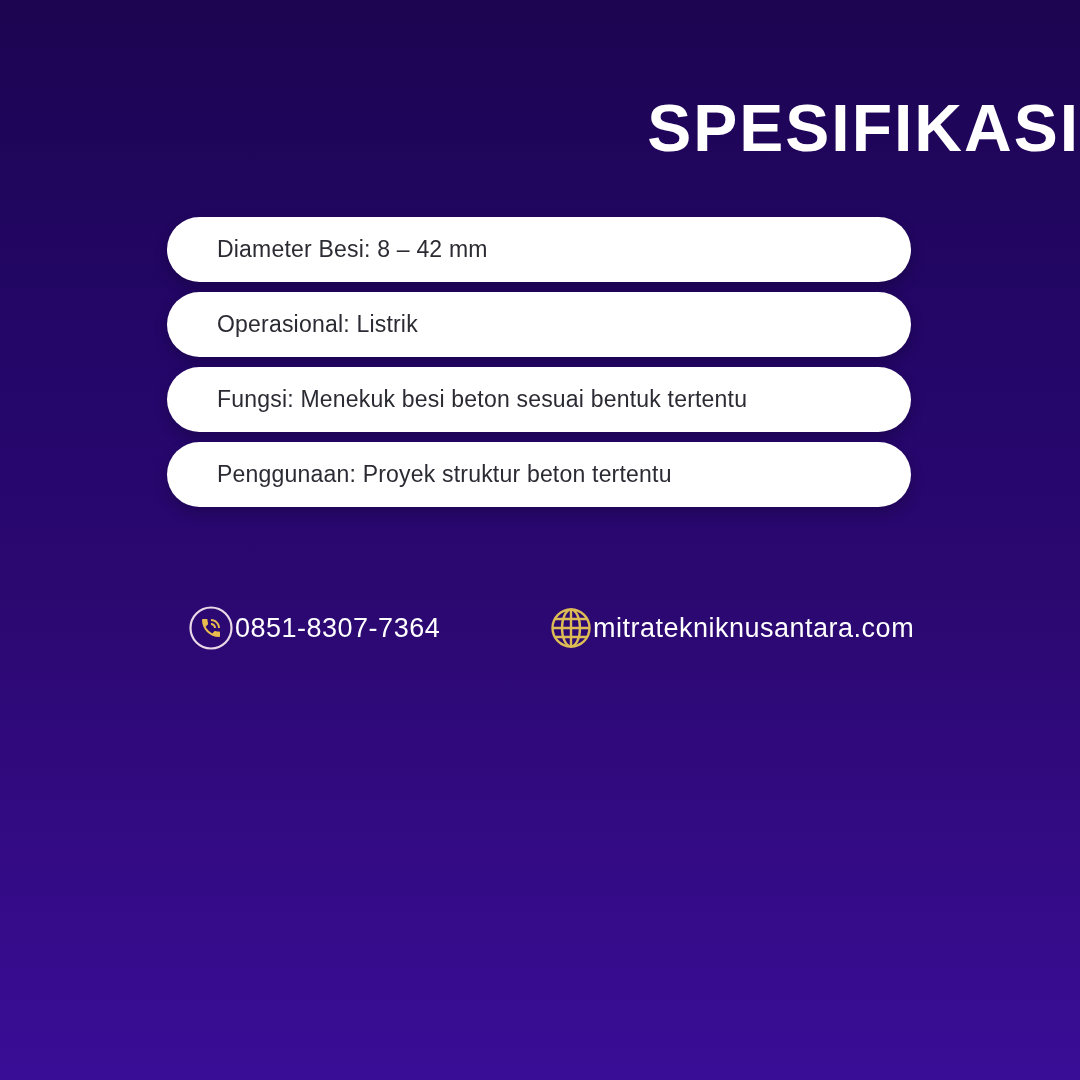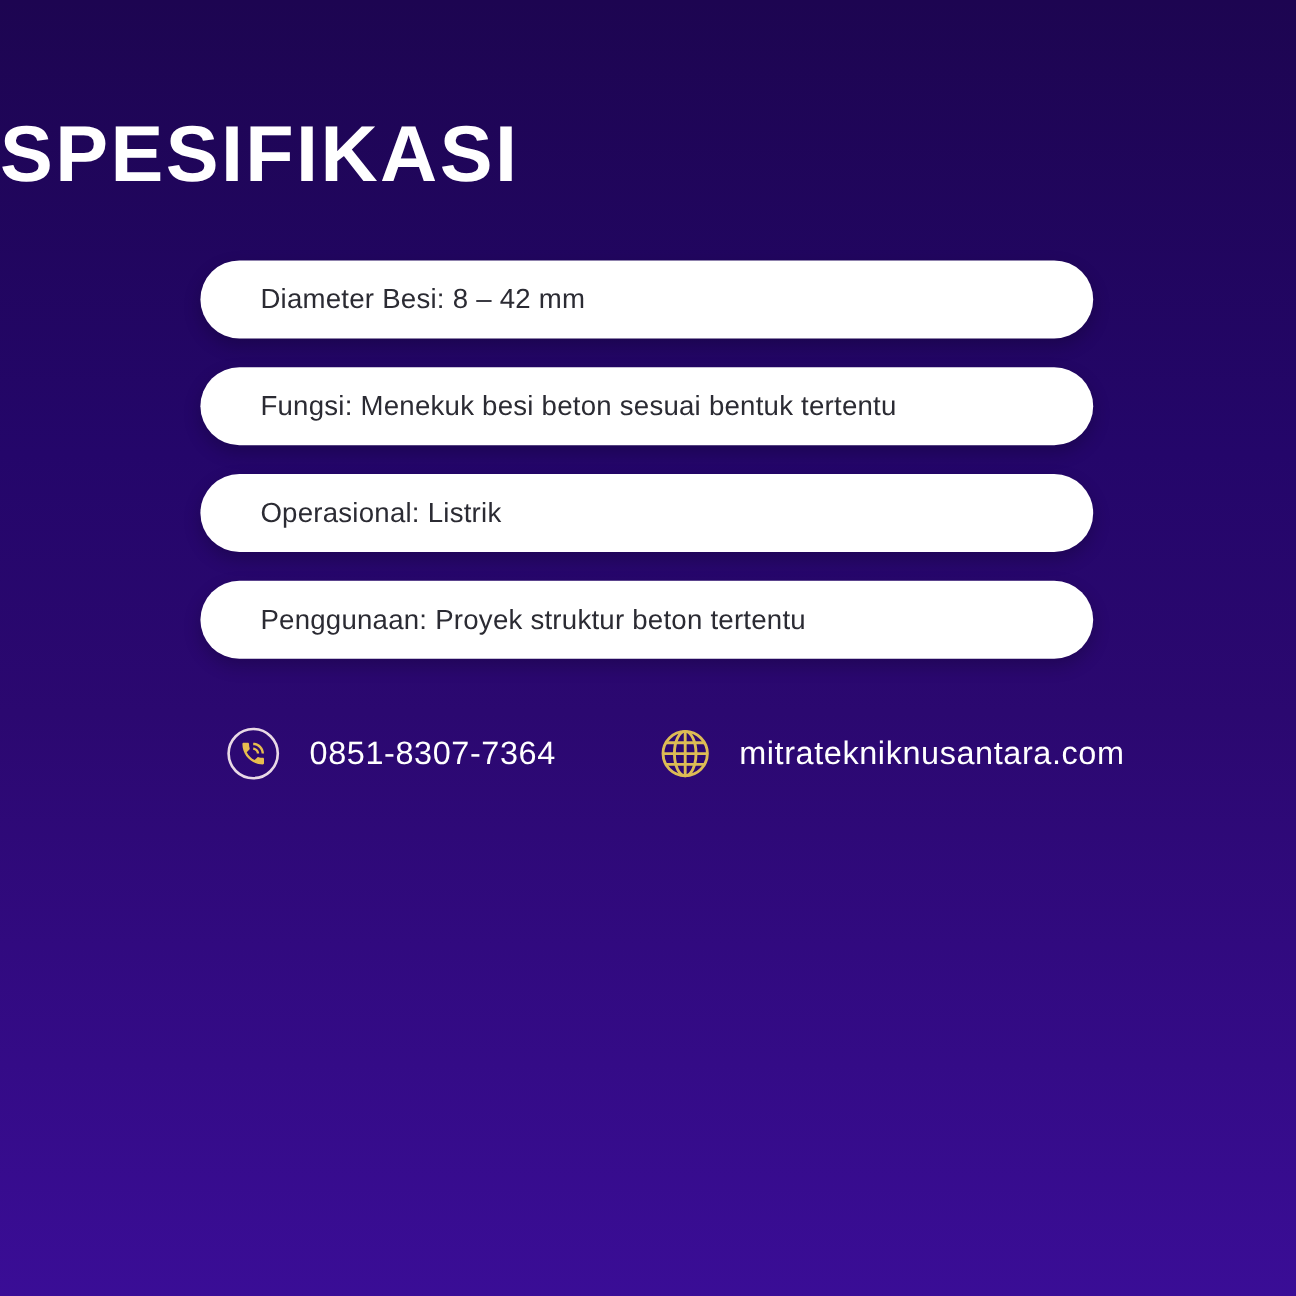--- a/index.html
+++ b/index.html
@@ -16,38 +16,38 @@
     height: 1080px;
     overflow: hidden;
     background: linear-gradient(180deg, #1d0551 0%, #24066a 35%, #2b0870 55%, #3a0d96 100%);
   }
 
   .page-title {
     position: absolute;
     top: 90px;
     left: 0;
     width: 100%;
-    text-align: left;
+    text-align: right;
     font-size: 66px;
     font-weight: 900;
     letter-spacing: 2px;
     color: #ffffff;
   }
 
   .spec-list {
     position: absolute;
     top: 217px;
     left: 167px;
     width: 744px;
   }
 
   .spec-card {
     width: 744px;
     height: 65px;
-    margin-bottom: 24px;
+    margin-bottom: 10px;
     background: #ffffff;
     border-radius: 33px;
     display: flex;
     align-items: center;
     padding-left: 50px;
     box-shadow: 0 6px 14px rgba(0, 0, 0, 0.22);
   }
 
   .spec-card span {
     font-size: 23px;
@@ -63,42 +63,42 @@
 
   .contact-phone { top: 605px; left: 188px; }
   .contact-web   { top: 607px; left: 550px; justify-content: center; }
 
   .contact-icon {
     flex: 0 0 auto;
     display: block;
   }
 
   .contact-text {
-    margin-left: 24px;
+    margin-left: 1px;
     font-size: 27px;
     color: #ffffff;
     letter-spacing: 0.5px;
   }
 </style>
 </head>
 <body>
 
 <div class="canvas">
 
   <h1 class="page-title">SPESIFIKASI</h1>
 
   <div class="spec-list">
     <div class="spec-card">
       <span>Diameter Besi: 8 – 42 mm</span>
     </div>
     <div class="spec-card">
-      <span>Fungsi: Menekuk besi beton sesuai bentuk tertentu</span>
+      <span>Operasional: Listrik</span>
     </div>
     <div class="spec-card">
-      <span>Operasional: Listrik</span>
+      <span>Fungsi: Menekuk besi beton sesuai bentuk tertentu</span>
     </div>
     <div class="spec-card">
       <span>Penggunaan: Proyek struktur beton tertentu</span>
     </div>
   </div>
 
   <div class="contact-group contact-phone">
     <svg class="contact-icon" width="46" height="46" viewBox="0 0 46 46">
       <circle cx="23" cy="23" r="20.5" fill="none" stroke="#e9d9e6" stroke-width="2.2"></circle>
       <g transform="translate(11,11) scale(1.0)">

